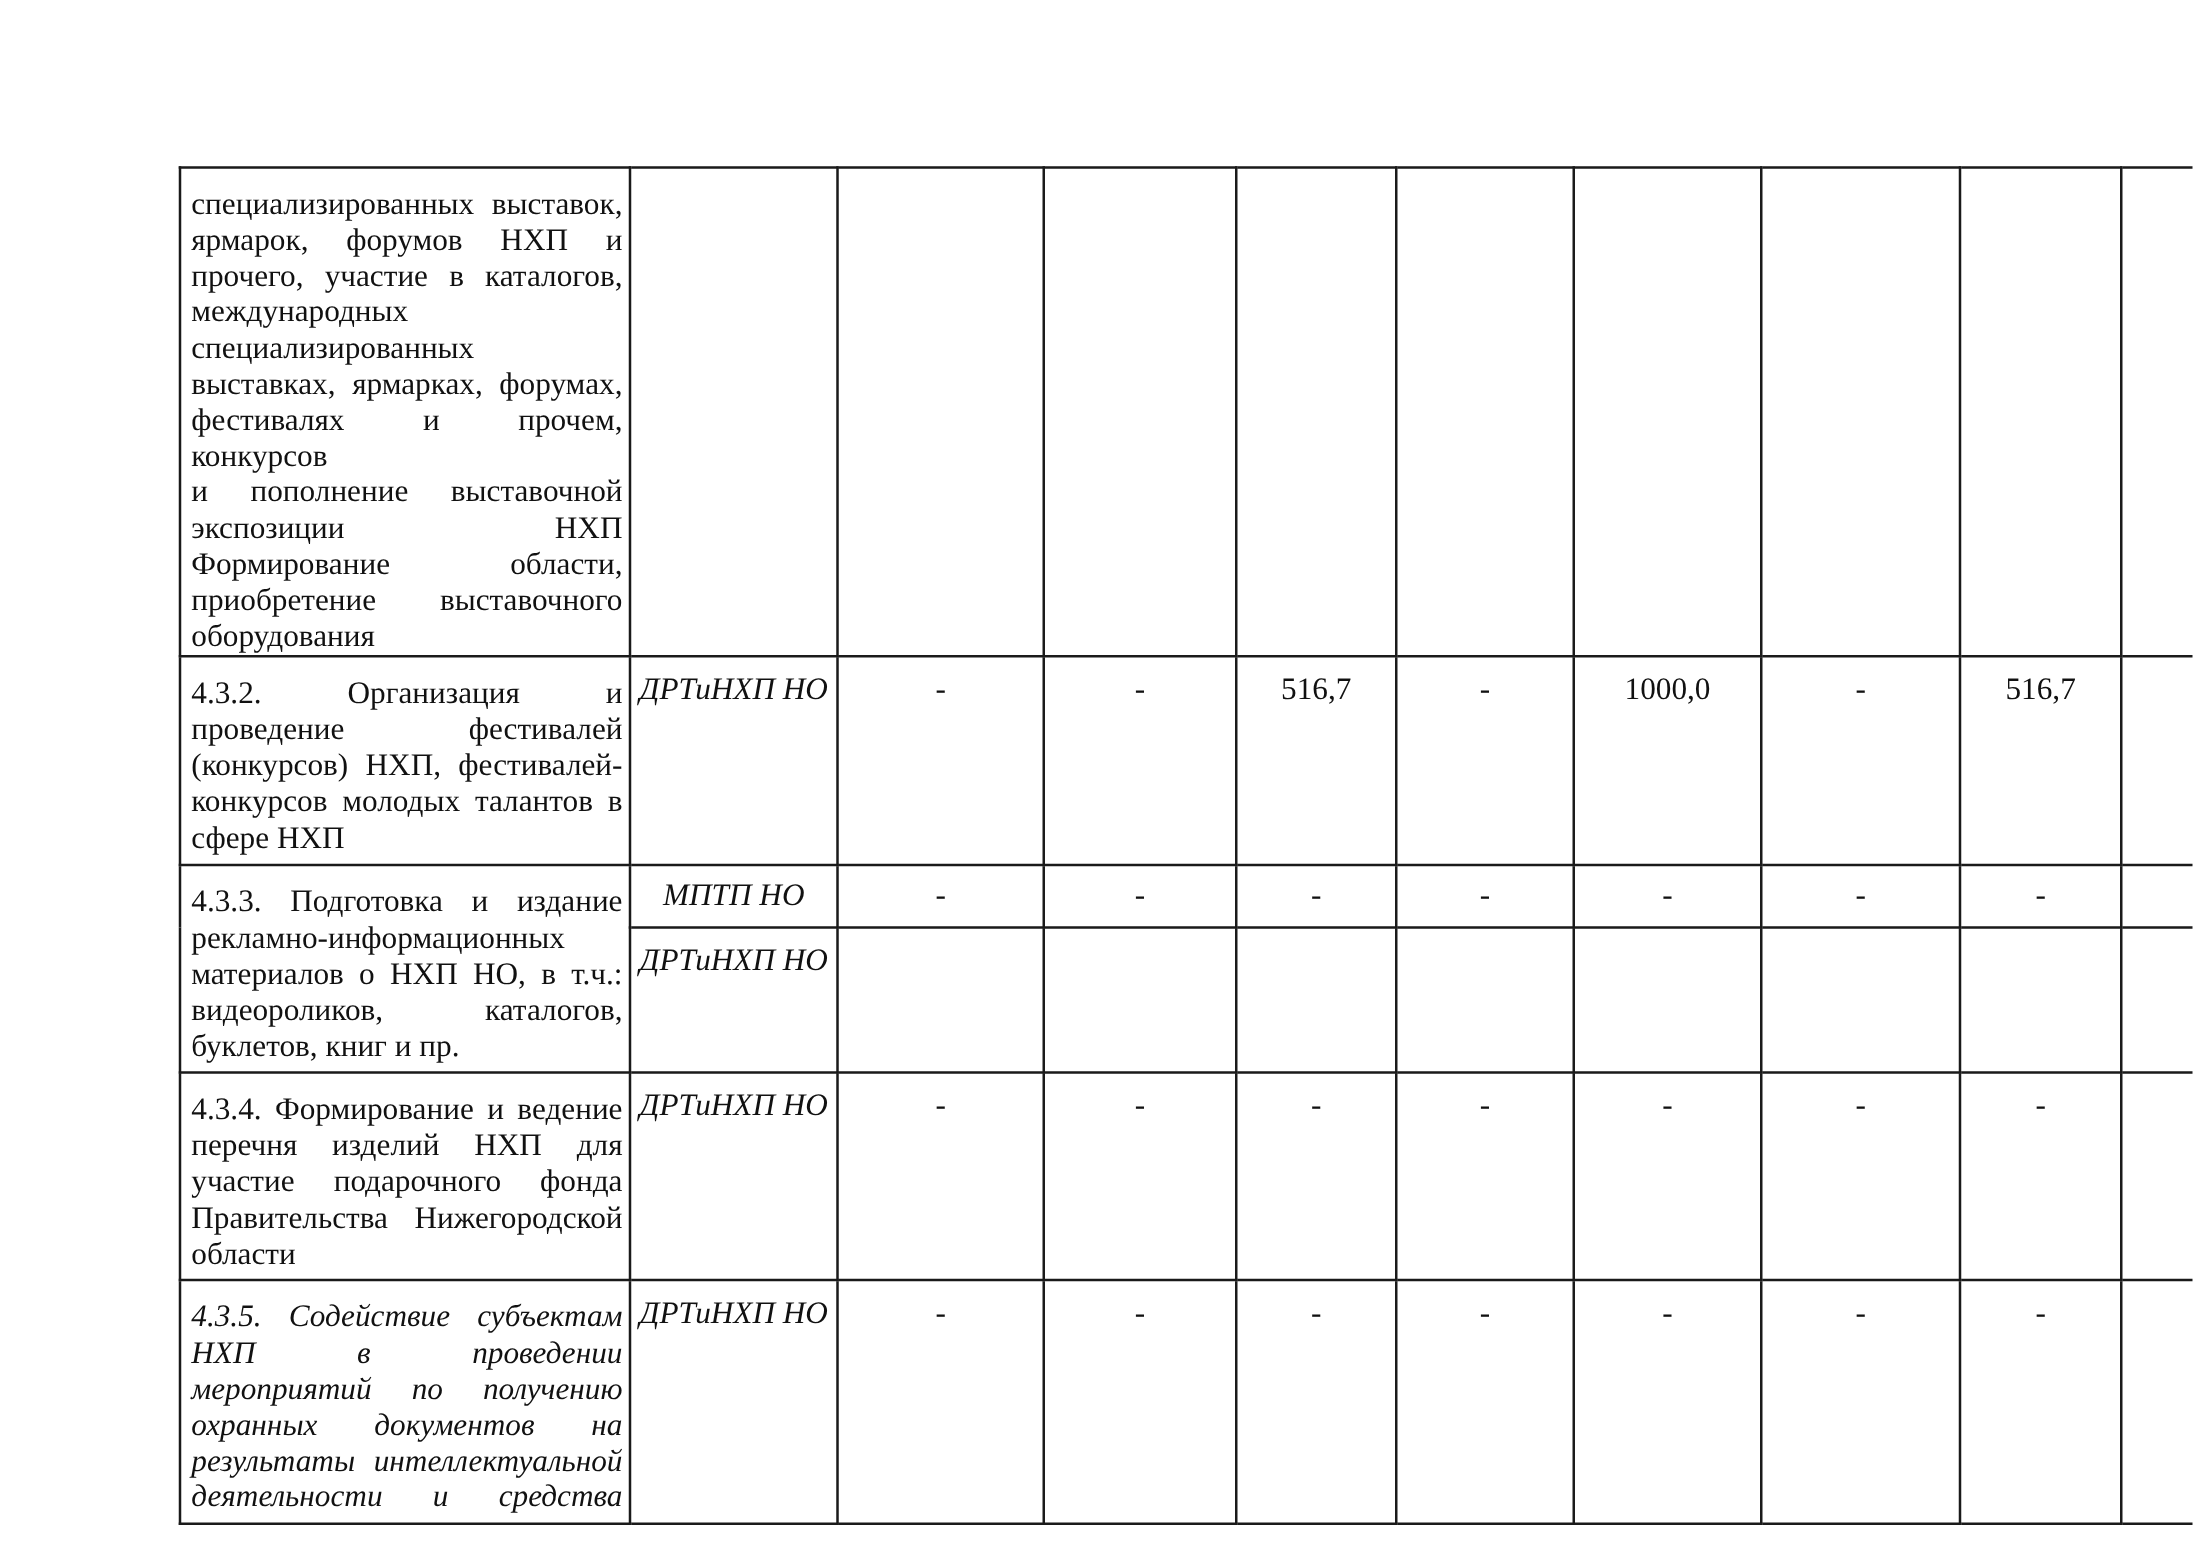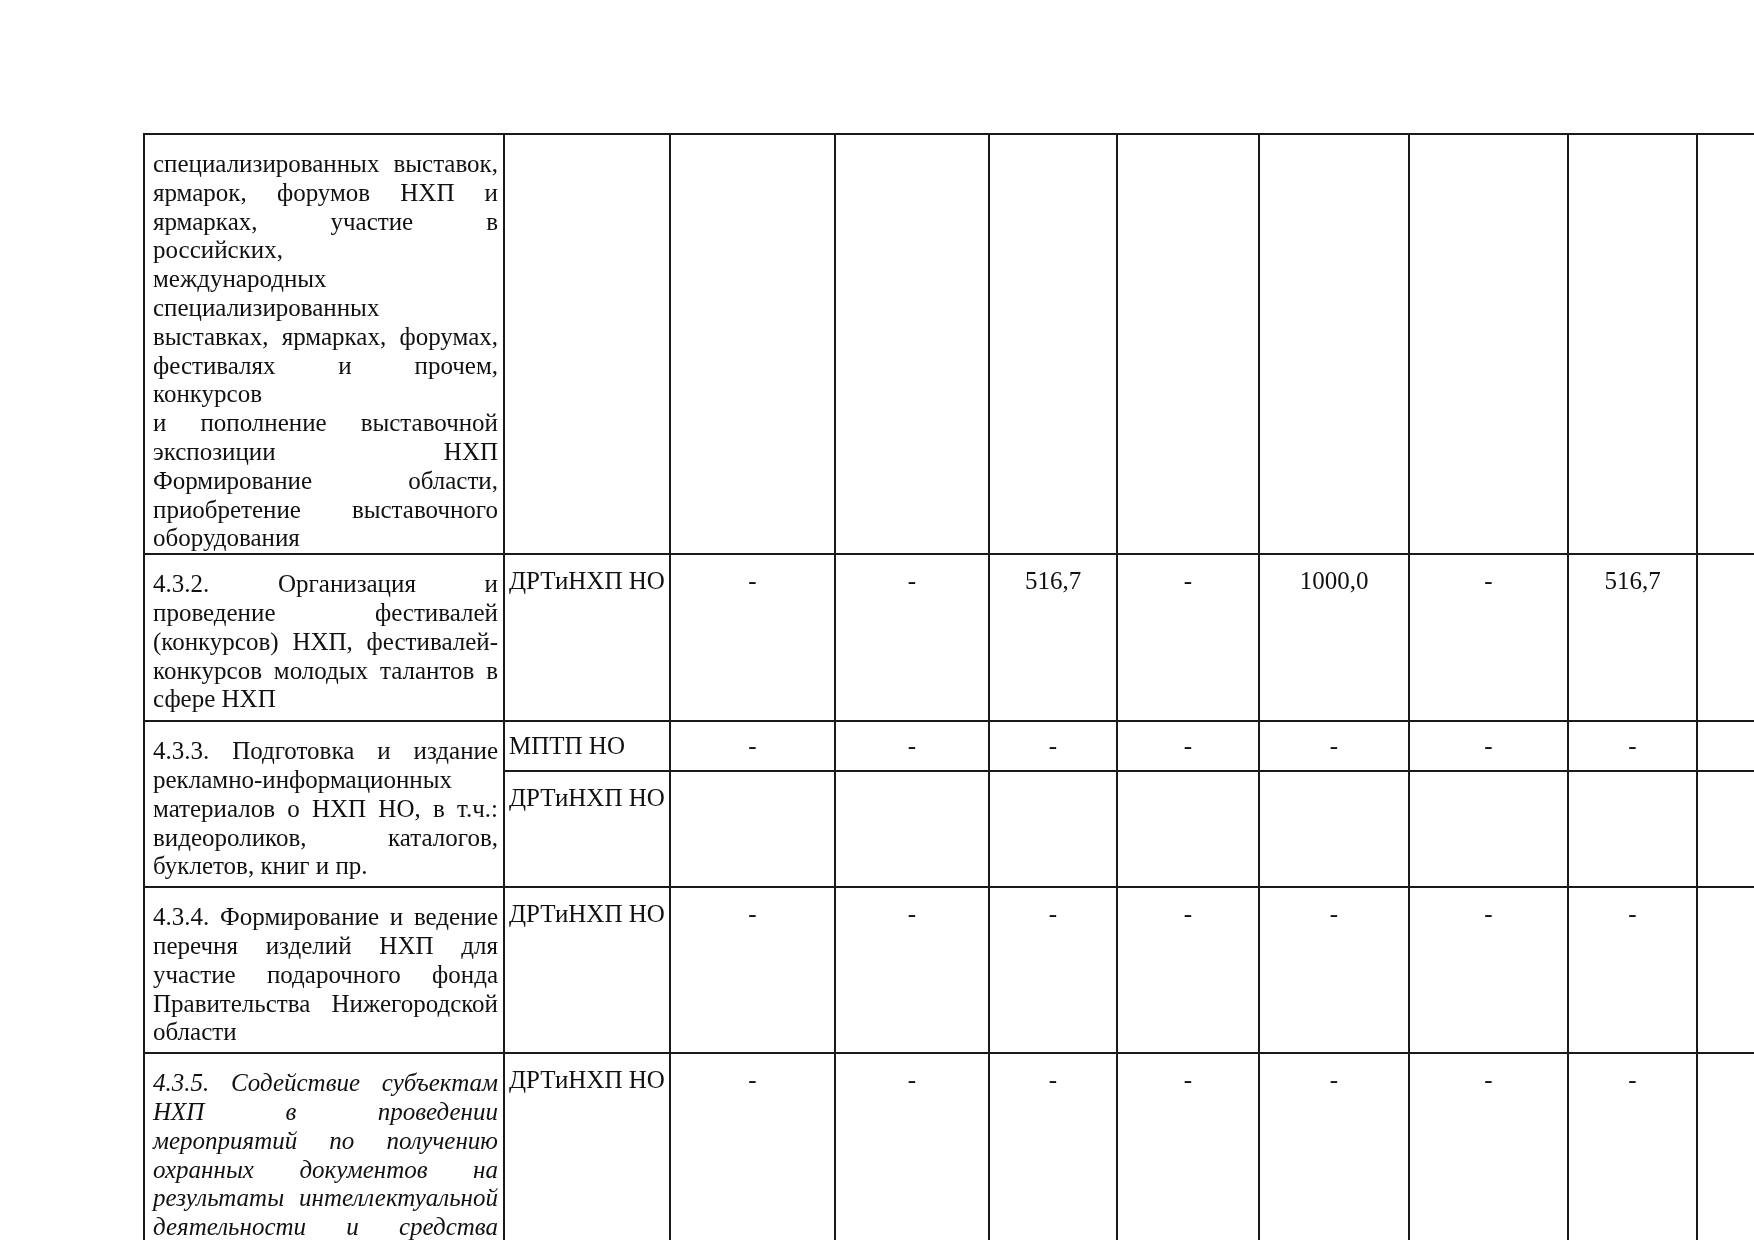--- a/index.html
+++ b/index.html
@@ -40,22 +40,23 @@
   td.desc {
     text-align: justify;
     text-align-last: left;
     padding: 15px 5px 0 8px !important;
   }
   td.desc.last-justify {
     text-align-last: justify;
     font-style: italic;
   }
   td.resp {
-    text-align: left;
+    text-align: center;
     padding: 12px 4px 0 4px !important;
+    font-style: italic;
   }
   td.val {
     text-align: center;
     padding: 12px 4px 0 4px !important;
   }
   .cont-line {
     display: block;
     text-align: justify;
     text-align-last: justify;
   }
@@ -80,21 +81,21 @@
       <col style="width:159px">
       <col style="width:129px">
       <col style="width:152px">
     </colgroup>
 
     <tbody>
         <tr style="height:368px">
       <td class="desc">
         <span class="cont-line">специализированных выставок,</span>
         <span class="cont-line">ярмарок, форумов НХП и</span>
-        <span class="cont-line">ярмарках, участие в российских,</span>
+        <span class="cont-line">прочего, участие в каталогов,</span>
         <span class="cont-line left">международных</span>
         <span class="cont-line left">специализированных</span>
         <span class="cont-line">выставках, ярмарках, форумах,</span>
         <span class="cont-line">фестивалях и прочем, конкурсов</span>
         <span class="cont-line">и пополнение выставочной</span>
         <span class="cont-line">экспозиции НХП</span>
         <span class="cont-line">Формирование области,</span>
         <span class="cont-line">приобретение выставочного</span>
         <span class="cont-line left">оборудования</span>
       </td>

